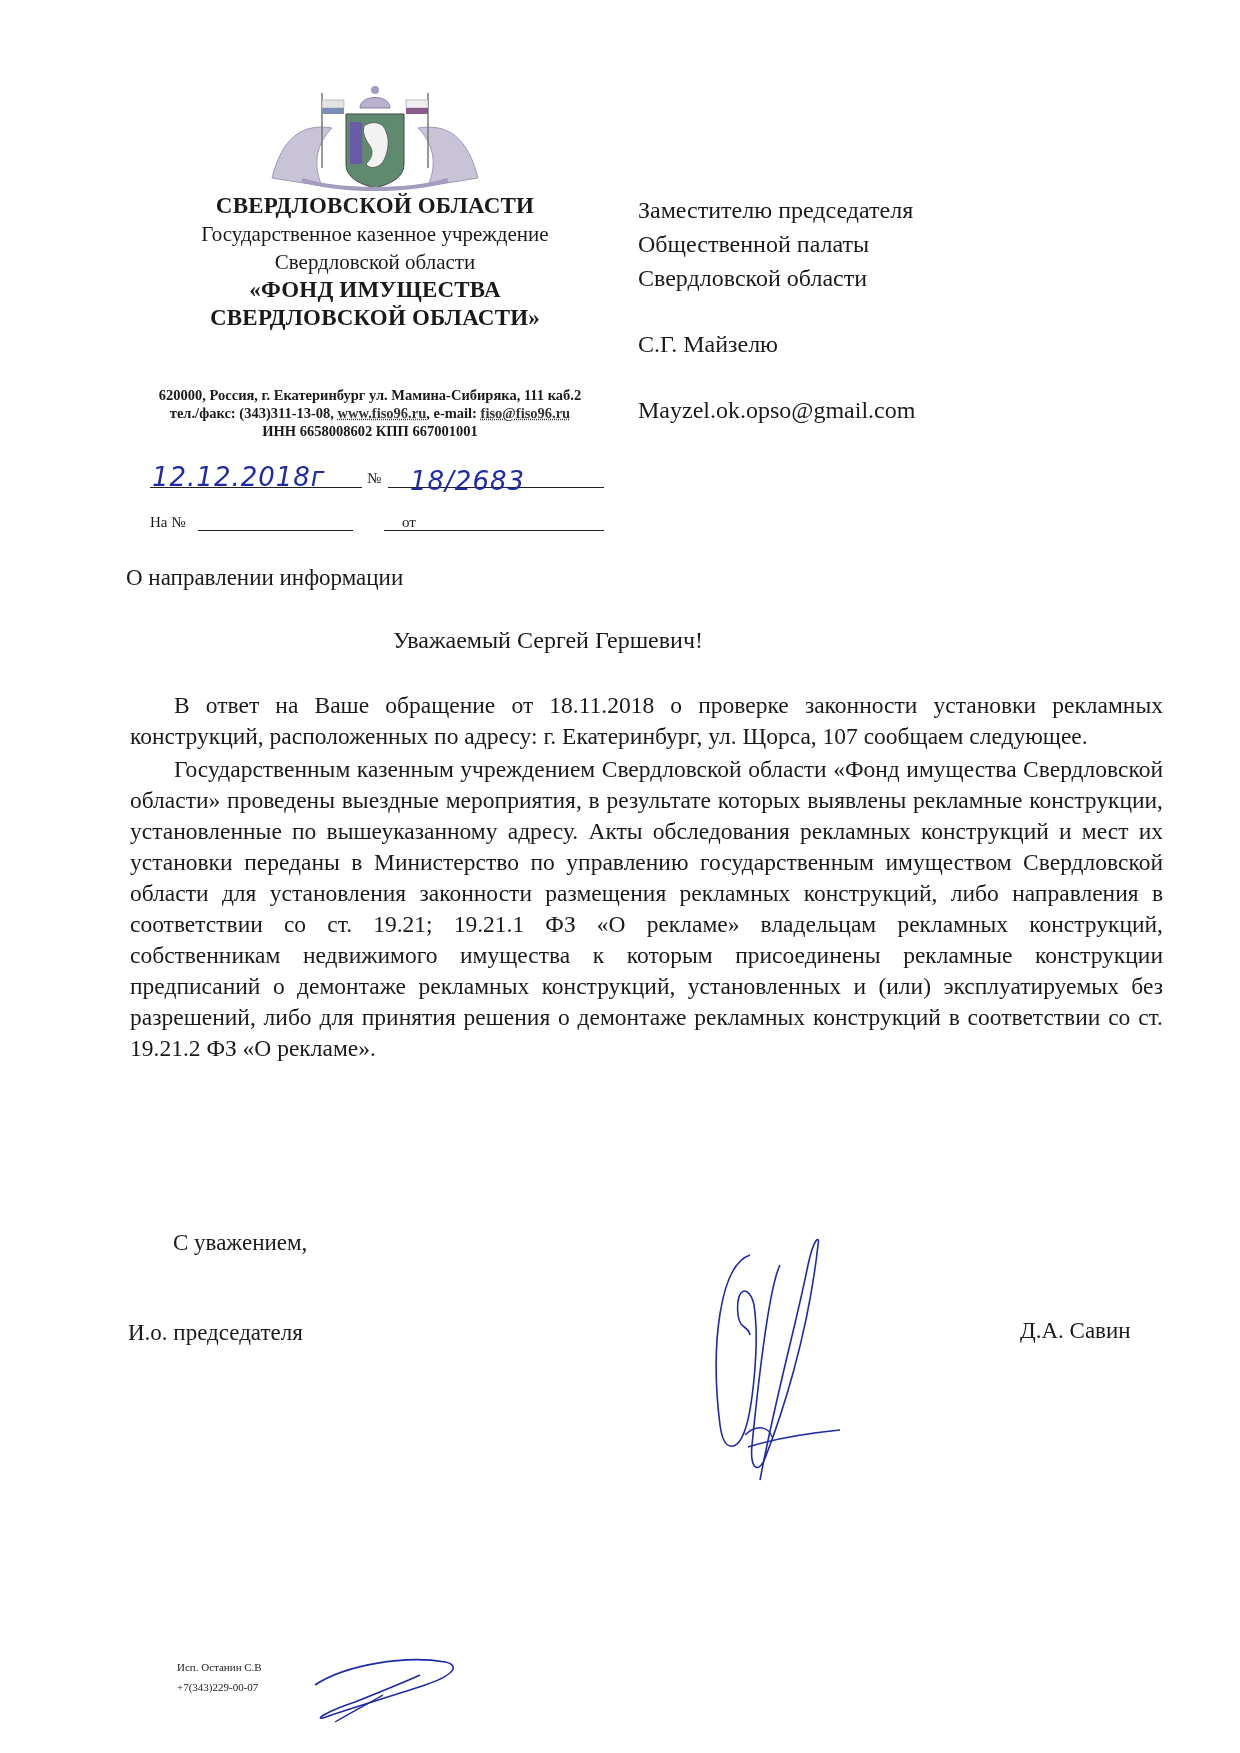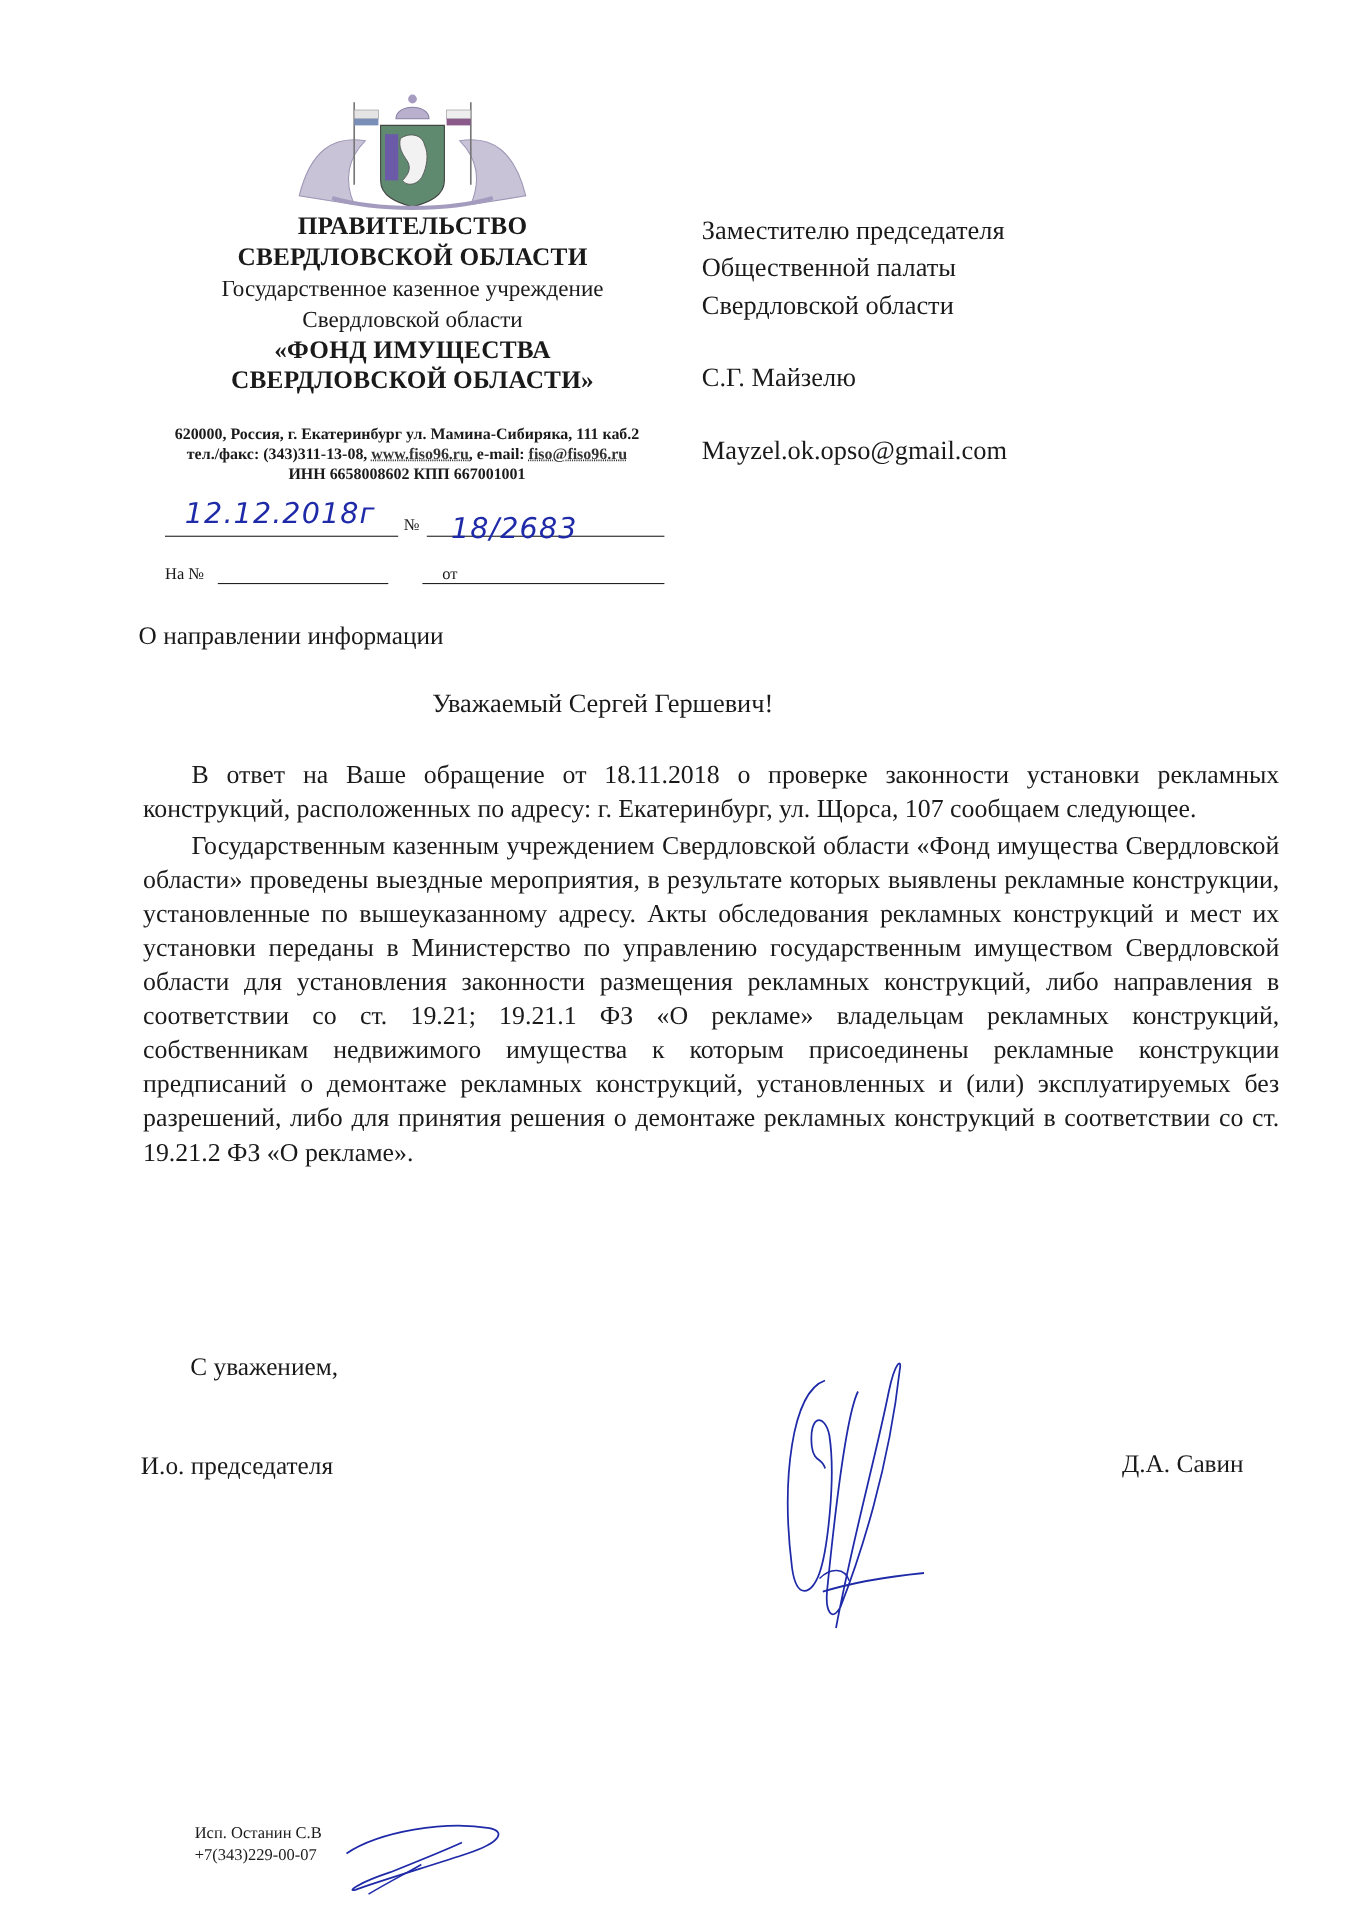--- a/index.html
+++ b/index.html
@@ -30,21 +30,21 @@
   #greeting { left: 0; width: 1096px; top: 627px; font-size: 24px; text-align: center; }
   #body { left: 130px; top: 690px; width: 1033px; font-size: 23.5px; line-height: 31px; text-align: justify; }
   #body p { margin: 0 0 2px 0; text-indent: 44px; }
 
   #regards { left: 173px; top: 1230px; font-size: 23px; }
   #position { left: 128px; top: 1320px; font-size: 23px; }
   #signer { left: 1020px; top: 1318px; font-size: 23px; }
 
   #sig { left: 690px; top: 1225px; width: 180px; height: 260px; }
 
-  #exec { left: 177px; top: 1657px; font-size: 15px; line-height: 20px; }
+  #exec { left: 177px; top: 1657px; font-size: 11px; line-height: 20px; }
   #sig2 { left: 305px; top: 1650px; width: 160px; height: 75px; }
 </style>
 </head>
 <body>
 
 <svg id="coat" class="abs" viewBox="0 0 226 126">
 
   <path d="M10 110 C20 70 40 55 70 60 C55 75 50 95 60 118 Z" fill="#c9c3d8" stroke="#9f98b6" stroke-width="1"></path>
   <path d="M216 110 C206 70 186 55 156 60 C171 75 176 95 166 118 Z" fill="#c9c3d8" stroke="#9f98b6" stroke-width="1"></path>
 
@@ -60,38 +60,37 @@
 
   <path d="M84 46 H142 V96 C142 110 128 116 113 120 C98 116 84 110 84 96 Z" fill="#5f8a6f" stroke="#444" stroke-width="1"></path>
   <rect x="88" y="54" width="12" height="42" fill="#6b5aa8"></rect>
 
   <path d="M102 58 C110 52 122 54 124 64 C128 72 126 84 122 92 C118 100 108 102 104 96 C110 90 112 84 108 78 C104 72 100 66 102 58 Z" fill="#f2f2f2" stroke="#555" stroke-width="0.8"></path>
 
   <path d="M40 112 C80 124 146 124 186 112" stroke="#a49cbf" stroke-width="4" fill="none"></path>
 </svg>
 
 <div id="lh" class="abs">
-  <div class="lh-bold">ПРАВИТЕЛЬСТВО</div>
   <div class="lh-bold">СВЕРДЛОВСКОЙ ОБЛАСТИ</div>
   <div class="lh-reg">Государственное казенное учреждение</div>
   <div class="lh-reg">Свердловской области</div>
   <div class="lh-bold">«ФОНД ИМУЩЕСТВА</div>
   <div class="lh-bold">СВЕРДЛОВСКОЙ ОБЛАСТИ»</div>
 </div>
 
 <div id="lh-contacts" class="abs">
   <div>620000, Россия, г. Екатеринбург ул. Мамина-Сибиряка, 111 каб.2</div>
   <div>
     <span>тел./факс: (343)311-13-08, </span><span class="link">www.fiso96.ru</span><span>, e-mail: </span><span class="link">fiso@fiso96.ru</span>
   </div>
   <div>ИНН 6658008602 КПП 667001001</div>
 </div>
 
 <div class="abs line" style="left:150px; top:487px; width:212px;"></div>
-<div class="abs hw" style="left:152px; top:452px;margin-left:16px;">12.12.2018г</div>
+<div class="abs hw" style="left:152px; top:462px;">12.12.2018г</div>
 <div class="abs small" style="left:367px; top:470px;">№</div>
 <div class="abs line" style="left:388px; top:487px; width:216px;"></div>
 <div class="abs hw" style="left:410px; top:466px;">18/2683</div>
 
 <div class="abs small" style="left:150px; top:514px;">На №</div>
 <div class="abs line" style="left:198px; top:530px; width:155px;"></div>
 <div class="abs small" style="left:362px; top:514px;margin-left:40px;">от</div>
 <div class="abs line" style="left:384px; top:530px; width:220px;"></div>
 
 <div id="addr" class="abs">

